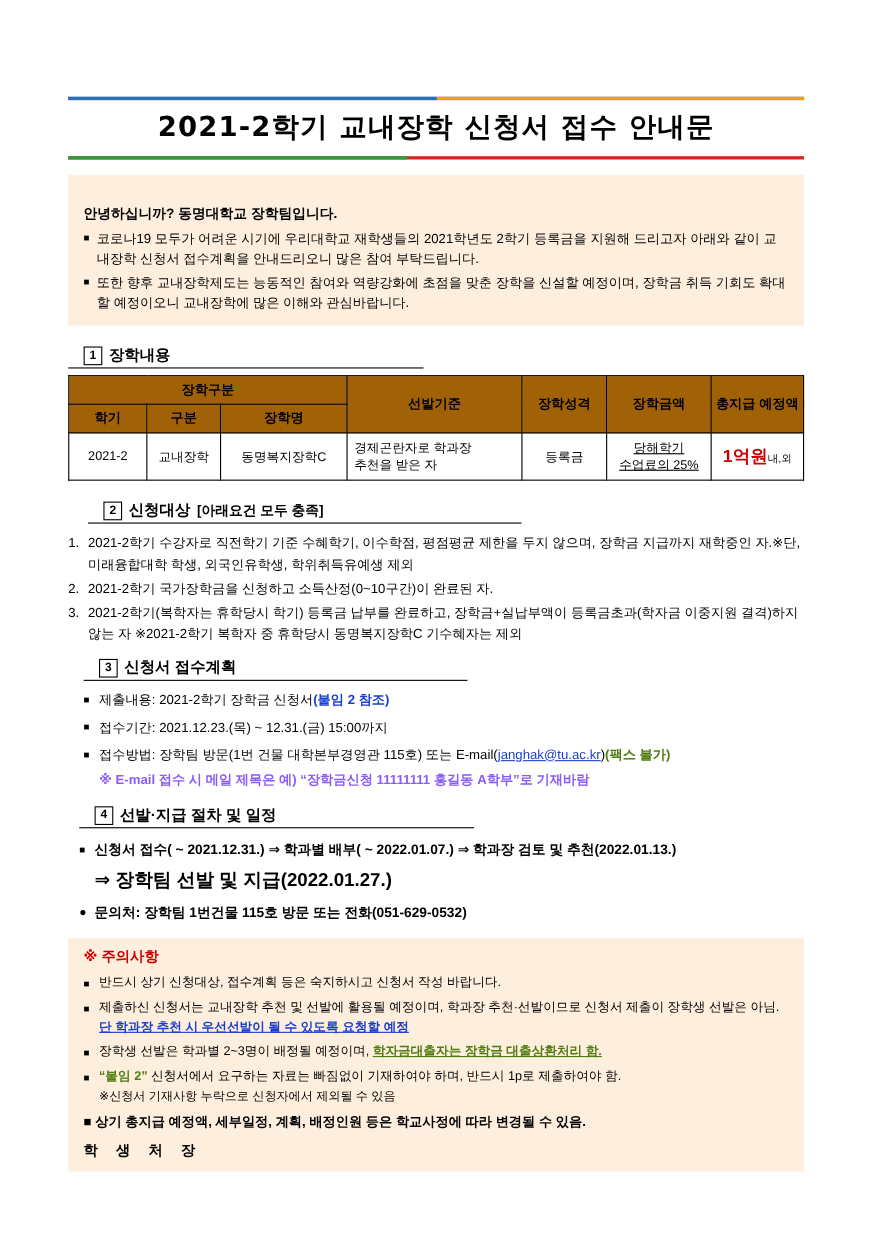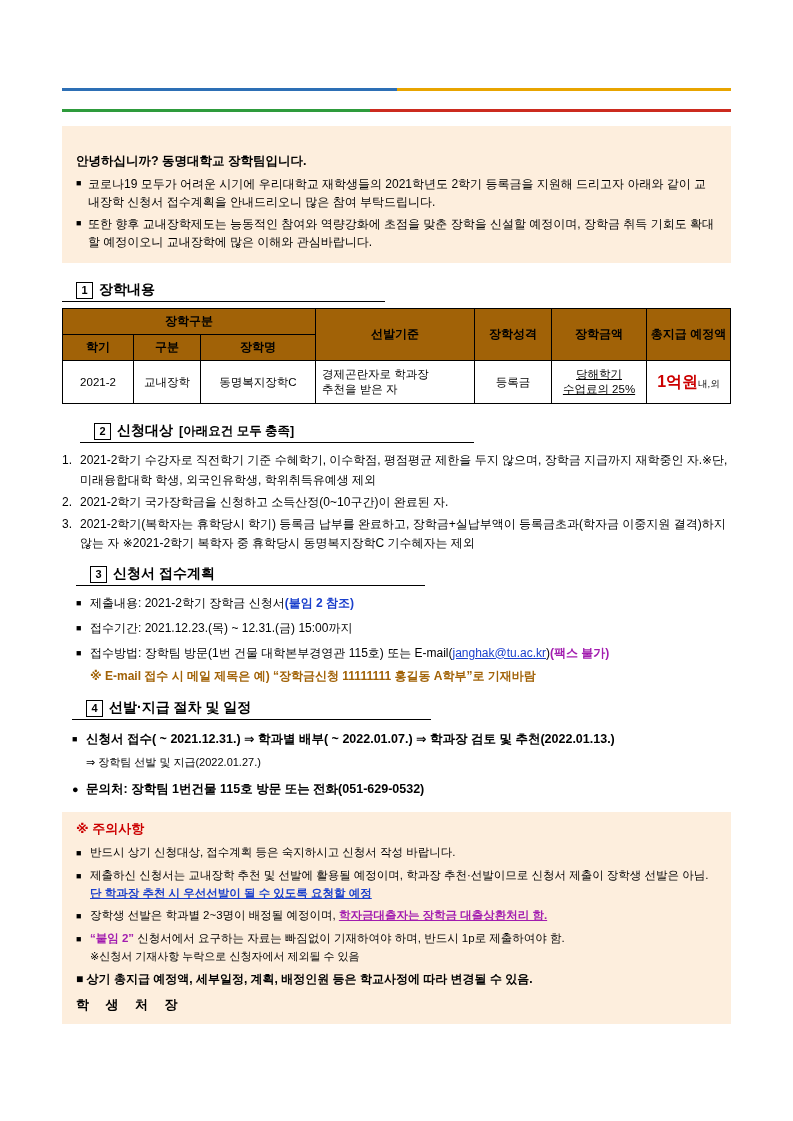--- a/index.html
+++ b/index.html
@@ -75,29 +75,29 @@
   ol.reqs li{display:flex;margin-bottom:3px;line-height:1.6;font-size:12px;}
   ol.reqs .n{flex:0 0 18px;}
   ol.reqs .t{flex:1;}
 
   
   .blist{margin-top:8px;}
   .brow{display:flex;margin-bottom:6px;line-height:1.55;font-size:12px;}
   .bsq{flex:0 0 14px;font-size:9px;line-height:18px;}
   .bsq.circle{font-size:11px;}
   .btxt{flex:1;}
-  .red{color:#a21caf;font-weight:bold;}
+  .red{color:#4d7c0f;font-weight:bold;}
   .blue{color:#1a3fcc;font-weight:bold;}
   .ul{text-decoration:underline;}
 
-  .note-line{margin-top:4px;font-size:12px;font-weight:bold;color:#a16207;padding-left:14px;}
+  .note-line{margin-top:4px;font-size:12px;font-weight:bold;color:#8b5cf6;padding-left:14px;}
 
   
   .step4 .brow{font-size:12.5px;font-weight:bold;}
-  .step4 .cont{padding-left:14px;font-weight:normal;font-size:11px;margin-top:2px;}
+  .step4 .cont{padding-left:14px;font-weight:bold;font-size:17px;margin-top:2px;}
 
   
   .caution{
     margin-top:12px;background:#fdeedd;padding:8px 14px 10px 14px;
   }
   .caution-title{color:#cc0000;font-weight:bold;font-size:13px;margin-bottom:6px;}
   .caution .brow{font-size:11.5px;margin-bottom:5px;}
   .final-line{
     margin-top:6px;font-weight:bold;font-size:12px;
     display:flex;
@@ -109,20 +109,21 @@
   .sub{font-size:11px;}
 </style>
 </head>
 <body>
 
 <div class="page">
 
   <div class="title-wrap">
     <div class="title-box">
       <div class="title-bottom-left"></div>
+      <div class="title-text">2021-2학기 교내장학 신청서 접수 안내문</div>
     </div>
   </div>
 
   <div class="intro">
     <div class="greet">안녕하십니까? 동명대학교 장학팀입니다.</div>
     <div class="bullet-row">
       <div class="bullet-sq">■</div>
       <div class="bullet-txt">코로나19 모두가 어려운 시기에 우리대학교 재학생들의 2021학년도 2학기 등록금을 지원해 드리고자 아래와 같이 교내장학 신청서 접수계획을 안내드리오니 많은 참여 부탁드립니다.</div>
     </div>
     <div class="bullet-row">

